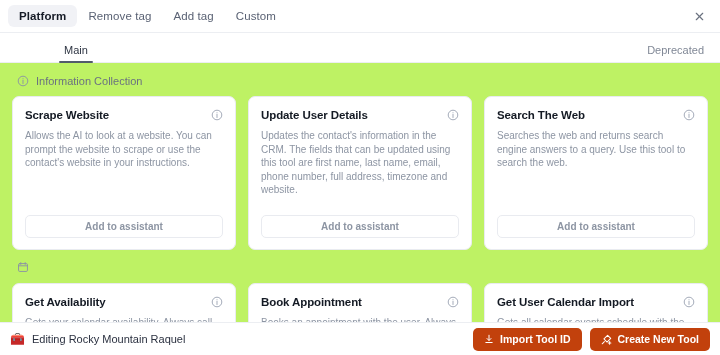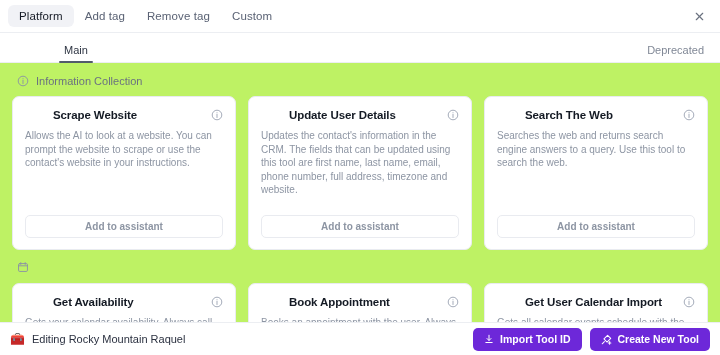--- a/index.html
+++ b/index.html
@@ -31,21 +31,21 @@
     color: #5a6274;
     padding: 5px 11px;
     border-radius: 6px;
     white-space: nowrap;
     cursor: pointer;
     letter-spacing: .1px;
   }
   .cat-tab.active {
     background: #f1f2f6;
     color: #161b26;
-    font-weight: normal;
+    font-weight: bold;
   }
   .topbar-spacer { flex: 1 1 auto; }
   .close-btn {
     width: 22px; height: 22px;
     border-radius: 5px;
     display: flex; align-items: center; justify-content: center;
     color: #6b7280;
     cursor: pointer;
     margin-right: 2px;
   }
@@ -119,21 +119,20 @@
     display: flex;
     flex-direction: column;
     min-height: 93px;
   }
   .card.tall { min-height: 80px; }
   .card-head {
     display: flex;
     align-items: flex-start;
     justify-content: space-between;
     gap: 6px;
-    margin-left: 28px;
   }
   .card-title {
     font-size: 11.5px;
     font-weight: bold;
     color: #141a24;
     line-height: 14px;
     letter-spacing: -.1px;
   }
   .info-icon {
     flex: 0 0 auto;
@@ -183,43 +182,43 @@
     color: #2b3140;
   }
   .toolbox-emoji {
     font-size: 12px;
     line-height: 1;
   }
   .footer-spacer { flex: 1 1 auto; }
   .footer-actions { display: flex; gap: 8px; }
   .dark-btn {
     height: 23px;
-    background: #6d28d9;
+    background: #c2410c;
     color: #ffffff;
     border-radius: 5px;
     display: flex;
     align-items: center;
     gap: 6px;
     padding: 0 11px;
     font-size: 10.5px;
     font-weight: bold;
     cursor: pointer;
     white-space: nowrap;
   }
   .dark-btn svg { display: block; }
 </style>
 </head>
 <body>
 
 <div class="app">
 
   <div class="topbar">
     <div class="cat-tab active">Platform</div>
+    <div class="cat-tab">Remove tag</div>
     <div class="cat-tab">Add tag</div>
-    <div class="cat-tab">Remove tag</div>
     <div class="cat-tab">Custom</div>
     <div class="topbar-spacer"></div>
     <div class="close-btn">
       <span>
         <svg width="11" height="11" viewBox="0 0 12 12" fill="none" stroke="currentColor" stroke-width="1.3" stroke-linecap="round">
           <line x1="2.5" y1="2.5" x2="9.5" y2="9.5"></line>
           <line x1="9.5" y1="2.5" x2="2.5" y2="9.5"></line>
         </svg>
       </span>
     </div>

